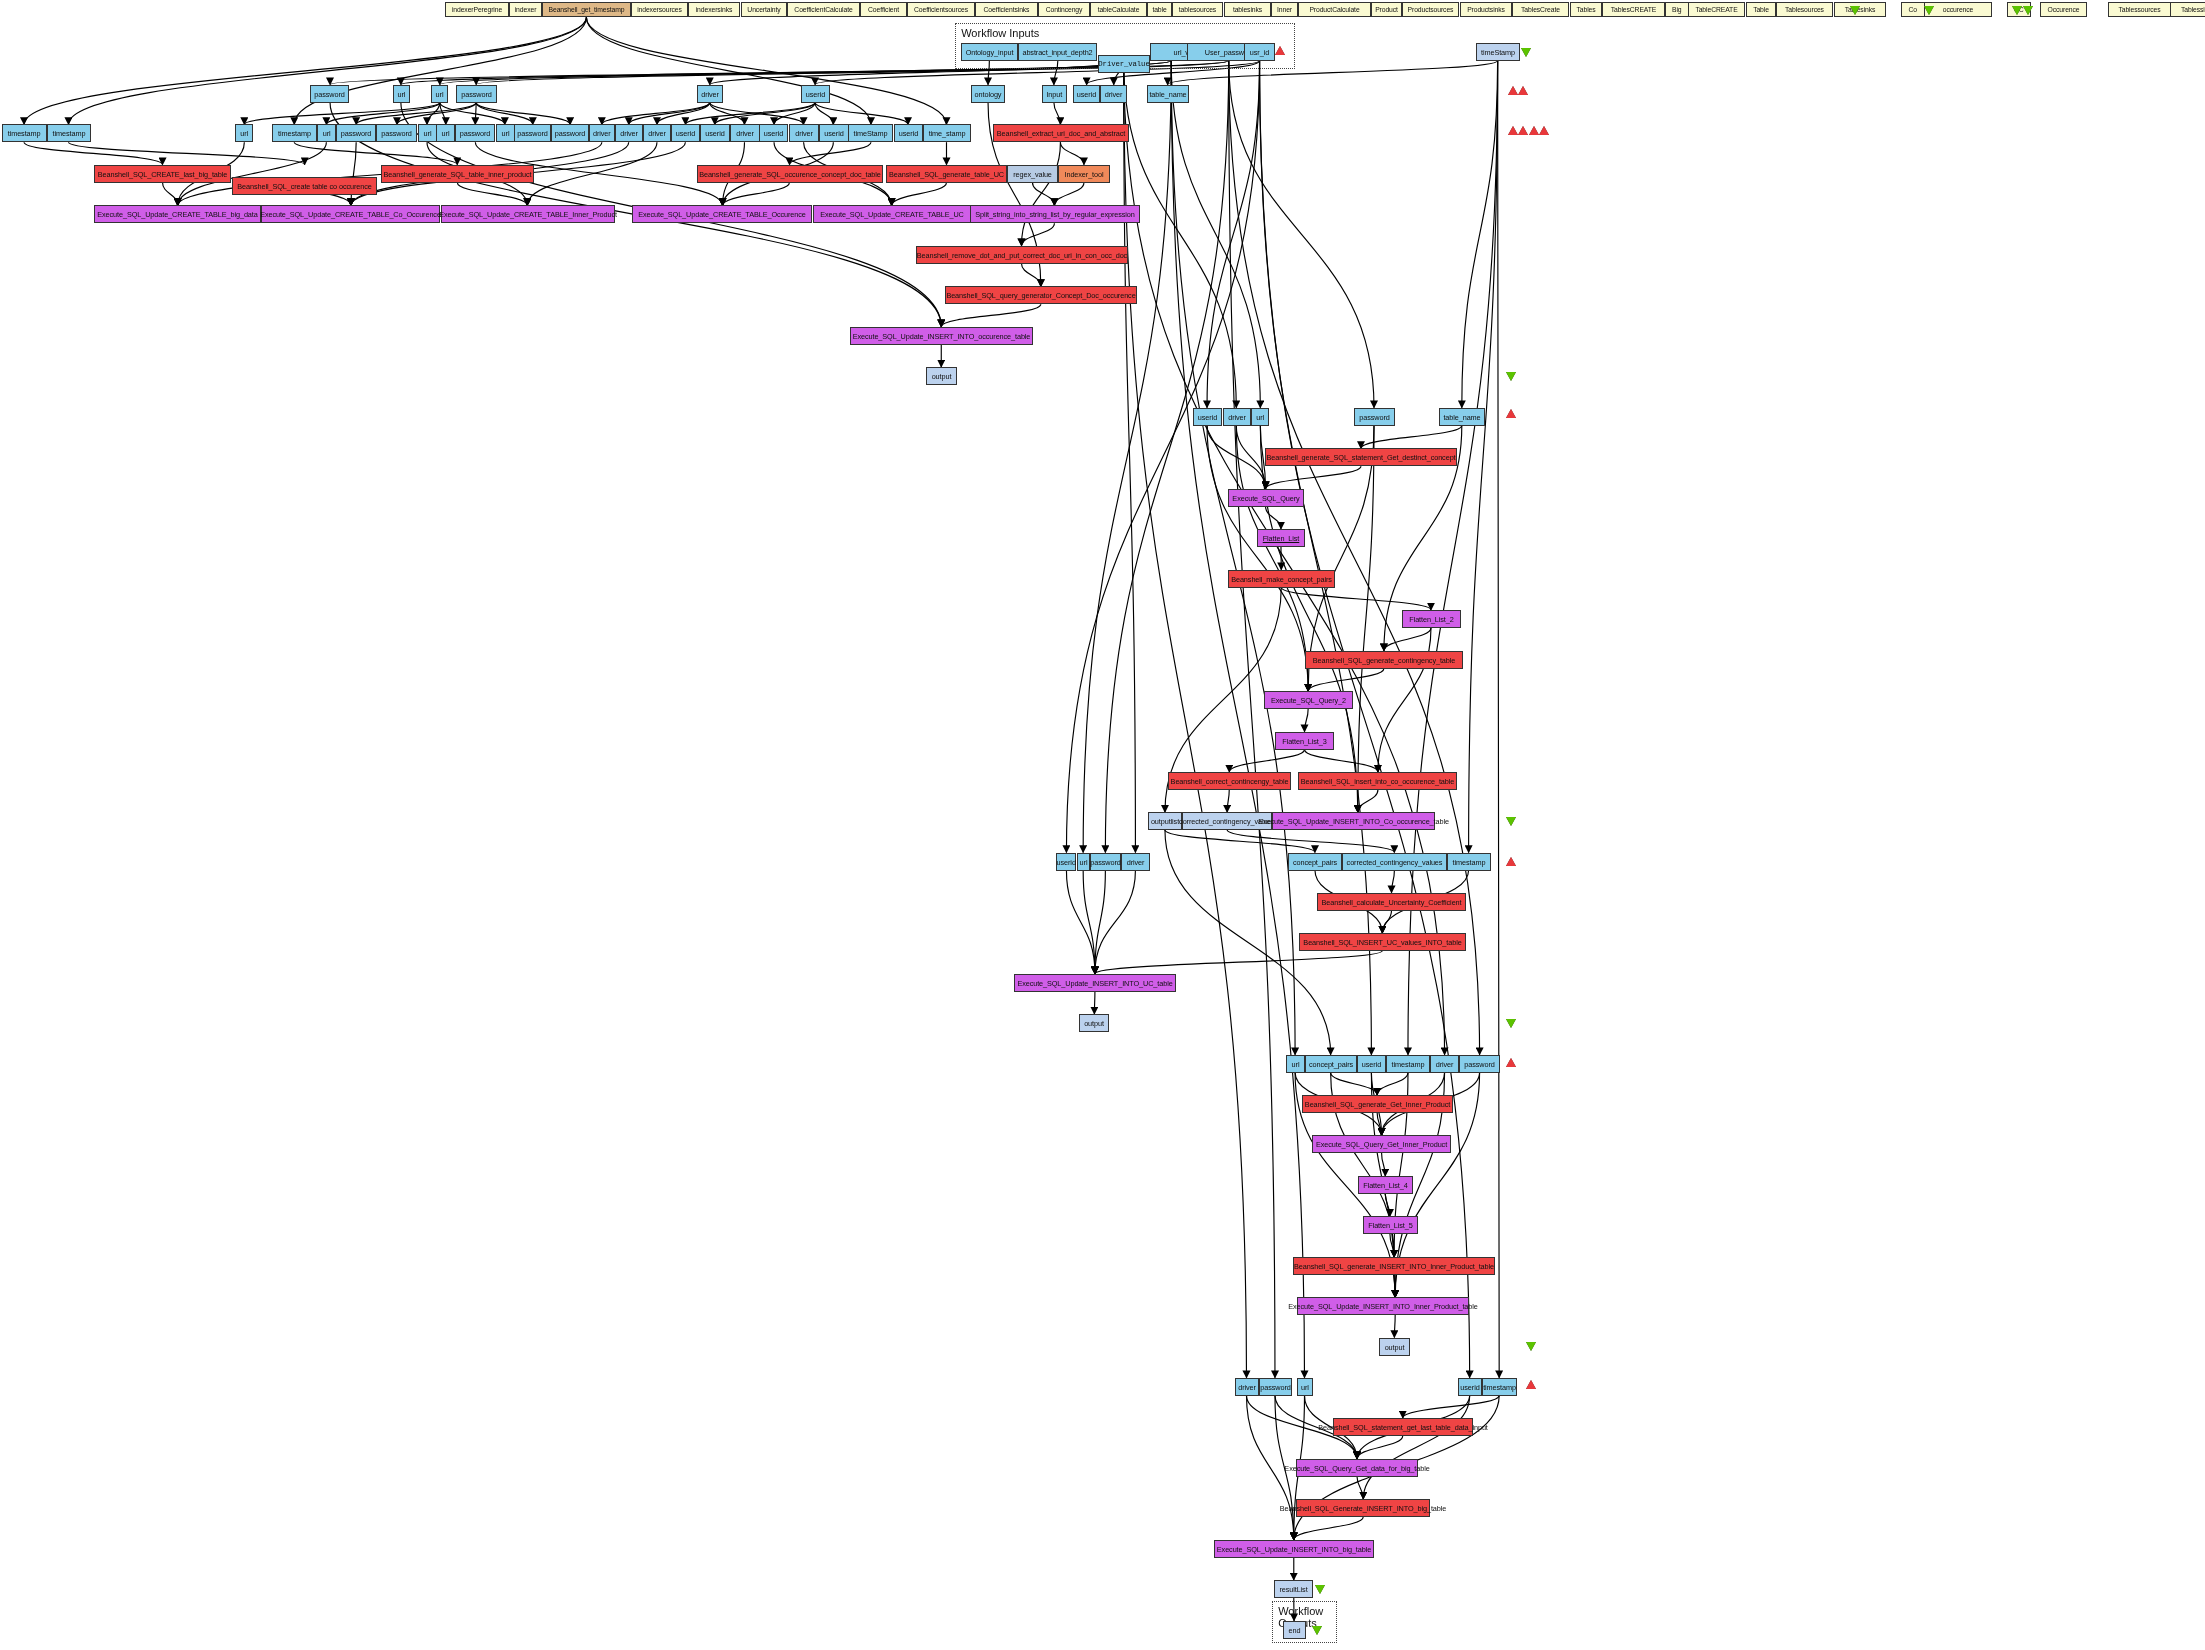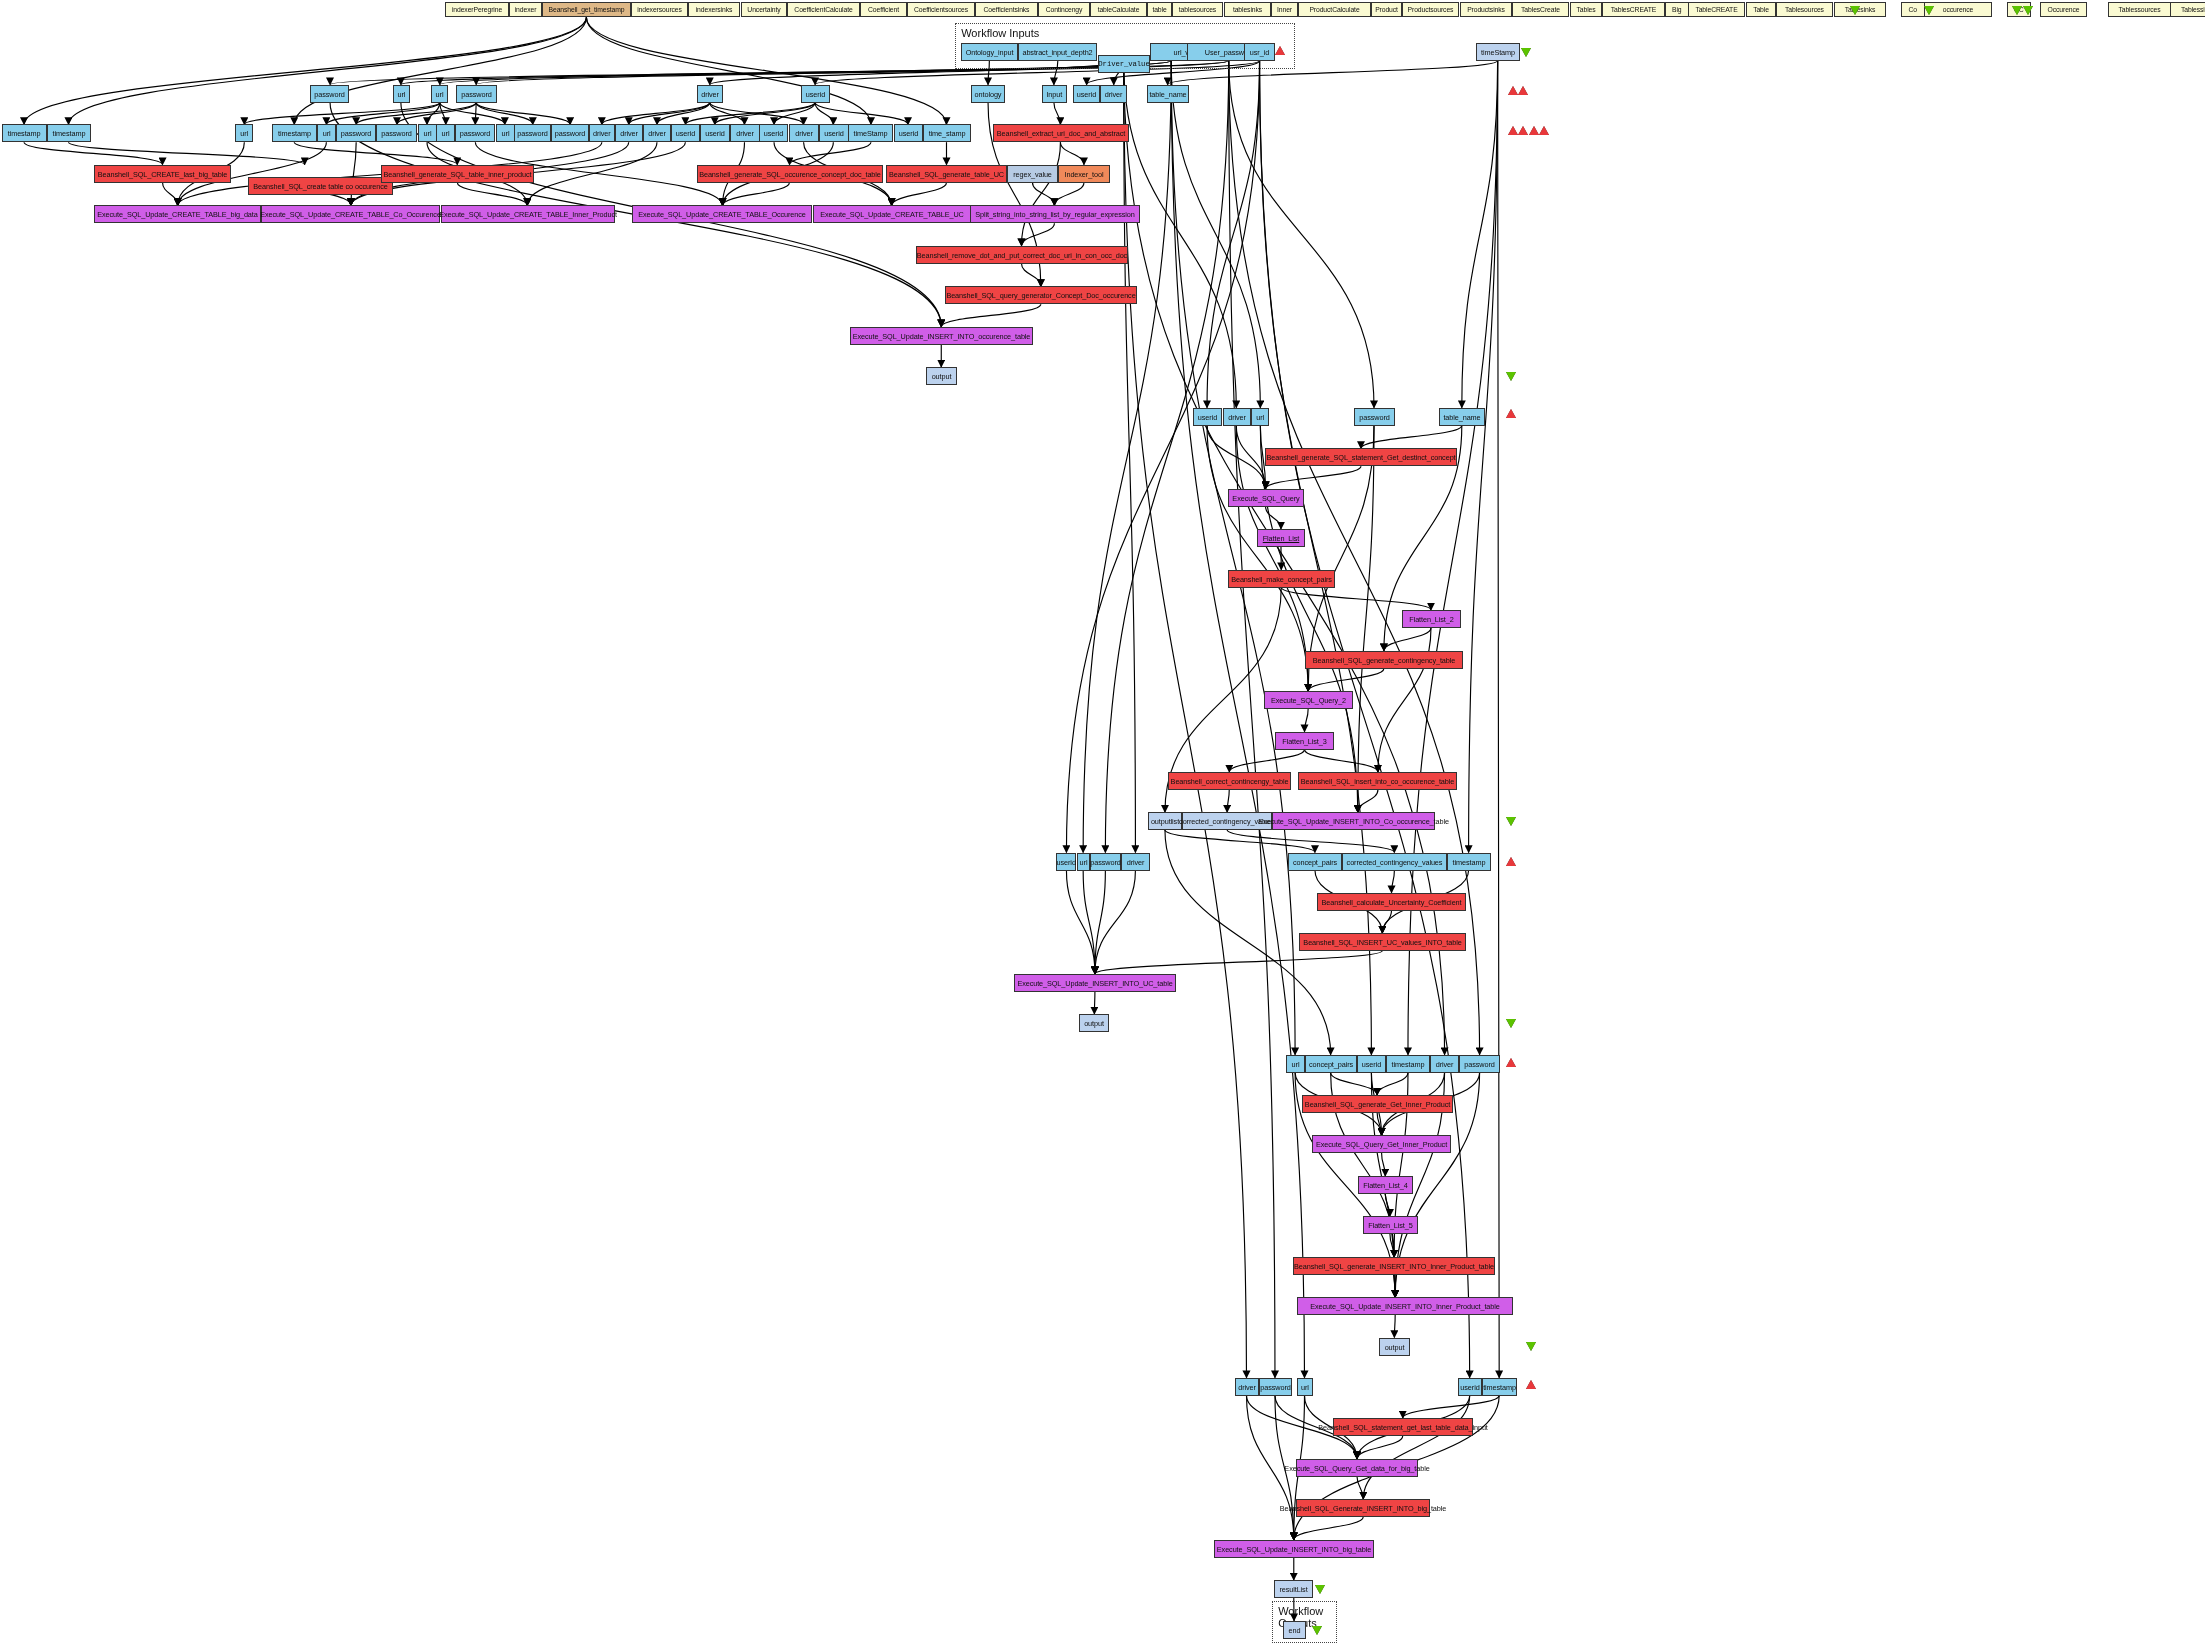--- a/index.html
+++ b/index.html
@@ -279,21 +279,21 @@
     <div class="node port" style="left: 700px; top: 124px; width: 30px;">userid</div>
     <div class="node port" style="left: 730px; top: 124px; width: 30px;">driver</div>
     <div class="node port" style="left: 759px; top: 124px; width: 29px;">userid</div>
     <div class="node port" style="left: 789px; top: 124px; width: 30px;">driver</div>
     <div class="node port" style="left: 819px; top: 124px; width: 30px;">userid</div>
     <div class="node port" style="left: 848px; top: 124px; width: 45px;">timeStamp</div>
     <div class="node port" style="left: 894px; top: 124px; width: 29px;">userid</div>
     <div class="node port" style="left: 923px; top: 124px; width: 48px;">time_stamp</div>
     <div class="node beanshell" style="left: 993px; top: 124px; width: 136px;">Beanshell_extract_uri_doc_and_abstract</div>
     <div class="node beanshell" style="left: 94px; top: 165px; width: 137px;">Beanshell_SQL_CREATE_last_big_table</div>
-    <div class="node beanshell" style="left: 232px; top: 177px; width: 145px; margin-left: 16px;">Beanshell_SQL_create table co occurence</div>
+    <div class="node beanshell" style="left: 232px; top: 177px; width: 145px;">Beanshell_SQL_create table co occurence</div>
     <div class="node beanshell" style="left: 381px; top: 165px; width: 153px;">Beanshell_generate_SQL_table_inner_product</div>
     <div class="node beanshell" style="left: 697px; top: 165px; width: 186px;">Beanshell_generate_SQL_occurence_concept_doc_table</div>
     <div class="node beanshell" style="left: 886px; top: 165px; width: 121px;">Beanshell_SQL_generate_table_UC</div>
     <div class="node strconst" style="left: 1007px; top: 165px; width: 51px;">regex_value</div>
     <div class="node tool" style="left: 1058px; top: 165px; width: 52px;">Indexer_tool</div>
     <div class="node proc" style="left: 94px; top: 205px; width: 167px;">Execute_SQL_Update_CREATE_TABLE_big_data</div>
     <div class="node proc" style="left: 261px; top: 205px; width: 179px;">Execute_SQL_Update_CREATE_TABLE_Co_Occurence</div>
     <div class="node proc" style="left: 441px; top: 205px; width: 174px;">Execute_SQL_Update_CREATE_TABLE_Inner_Product</div>
     <div class="node proc" style="left: 632px; top: 205px; width: 180px;">Execute_SQL_Update_CREATE_TABLE_Occurence</div>
     <div class="node proc" style="left: 813px; top: 205px; width: 158px;">Execute_SQL_Update_CREATE_TABLE_UC</div>
@@ -335,21 +335,21 @@
     <div class="node port" style="left: 1305px; top: 1055px; width: 52px;">concept_pairs</div>
     <div class="node port" style="left: 1357px; top: 1055px; width: 29px;">userid</div>
     <div class="node port" style="left: 1386px; top: 1055px; width: 44px;">timestamp</div>
     <div class="node port" style="left: 1430px; top: 1055px; width: 29px;">driver</div>
     <div class="node port" style="left: 1459px; top: 1055px; width: 41px;">password</div>
     <div class="node beanshell" style="left: 1302px; top: 1095px; width: 151px;">Beanshell_SQL_generate_Get_Inner_Product</div>
     <div class="node proc" style="left: 1312px; top: 1135px; width: 139px;">Execute_SQL_Query_Get_Inner_Product</div>
     <div class="node proc" style="left: 1358px; top: 1176px; width: 55px;">Flatten_List_4</div>
     <div class="node proc" style="left: 1363px; top: 1216px; width: 55px;">Flatten_List_5</div>
     <div class="node beanshell" style="left: 1293px; top: 1257px; width: 202px;">Beanshell_SQL_generate_INSERT_INTO_Inner_Product_table</div>
-    <div class="node proc" style="left: 1297px; top: 1297px; width: 216px;">Execute_SQL_Update_INSERT_INTO_Inner_Product_table</div>
+    <div class="node proc" style="left: 1297px; top: 1297px; width: 172px;">Execute_SQL_Update_INSERT_INTO_Inner_Product_table</div>
     <div class="node outport" style="left: 1379px; top: 1338px; width: 31px;">output</div>
     <div class="node port" style="left: 1235px; top: 1378px; width: 24px;">driver</div>
     <div class="node port" style="left: 1259px; top: 1378px; width: 33px;">password</div>
     <div class="node port" style="left: 1297px; top: 1378px; width: 15.7px;">url</div>
     <div class="node port" style="left: 1458px; top: 1378px; width: 24px;">userid</div>
     <div class="node port" style="left: 1482px; top: 1378px; width: 35px;">timestamp</div>
     <div class="node beanshell" style="left: 1333px; top: 1418px; width: 140px;">Beanshell_SQL_statement_get_last_table_data_input</div>
     <div class="node proc" style="left: 1296px; top: 1459px; width: 122px;">Execute_SQL_Query_Get_data_for_big_table</div>
     <div class="node beanshell" style="left: 1296px; top: 1499px; width: 134px;">Beanshell_SQL_Generate_INSERT_INTO_big_table</div>
     <div class="node proc" style="left: 1214px; top: 1540px; width: 160px;">Execute_SQL_Update_INSERT_INTO_big_table</div>

